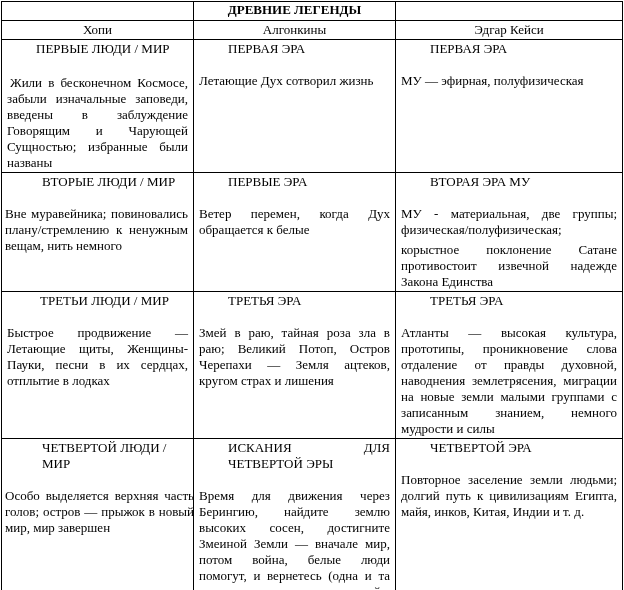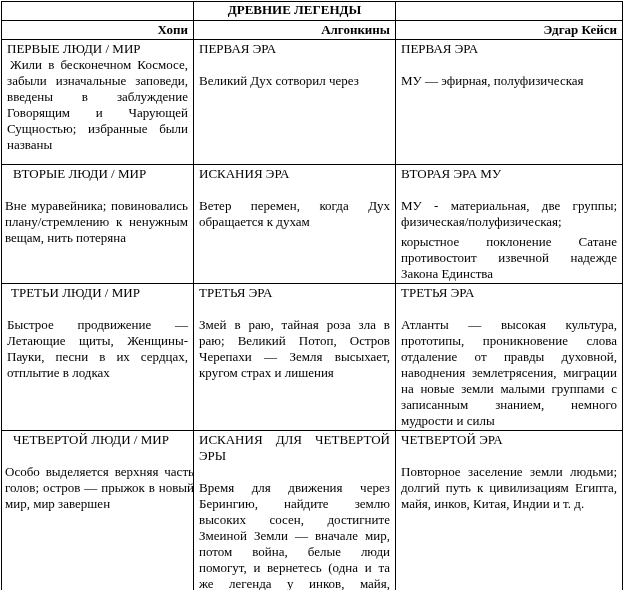--- a/index.html
+++ b/index.html
@@ -32,27 +32,28 @@
     }
     table.legends tr.title-row td {
       height: 15px;
       font-weight: bold;
       text-align: center;
       padding-top: 0;
       padding-bottom: 2px;
     }
     table.legends tr.header-row th {
       height: 16px;
-      font-weight: bold;
-      text-align: right;
+      font-weight: normal;
+      text-align: center;
       padding-top: 1px;
     }
     .cell-title {
       display: block;
       text-align: left;
+      margin-left: 29px;
     }
     .cell-body {
       display: block;
       text-align: justify;
       margin-top: 16px;
     }
     tr.row-1 td { height: 122px; }
     tr.row-2 td { height: 107px; }
     tr.row-3 td { height: 140px; }
     tr.row-4 td { height: 169px; }
@@ -75,56 +76,56 @@
   </tr>
   <tr class="header-row">
     <th>Хопи</th>
     <th>Алгонкины</th>
     <th>Эдгар Кейси</th>
   </tr>
 
   <tr class="row-1">
     <td>
       <span class="cell-title">ПЕРВЫЕ ЛЮДИ / МИР</span>
-      <span class="cell-body" style="margin-top:0;text-indent:3px">Жили в бесконечном Космосе, забыли изначальные заповеди, введены в заблуждение Говорящим и Чарующей Сущностью; избранные были названы</span>
+      <span class="cell-body" style="margin-top:18px;text-indent:3px">Жили в бесконечном Космосе, забыли изначальные заповеди, введены в заблуждение Говорящим и Чарующей Сущностью; избранные были названы</span>
     </td>
     <td>
       <span class="cell-title">ПЕРВАЯ ЭРА</span>
-      <span class="cell-body">Великий Дух сотворил через</span>
+      <span class="cell-body">Летающие Дух сотворил жизнь</span>
     </td>
     <td>
       <span class="cell-title">ПЕРВАЯ ЭРА</span>
       <span class="cell-body">МУ — эфирная, полуфизическая</span>
     </td>
   </tr>
 
   <tr class="row-2">
     <td class="no-left-pad">
       <span class="cell-title" style="padding-left:8px">ВТОРЫЕ ЛЮДИ / МИР</span>
-      <span class="cell-body">Вне муравейника; повиновались плану/стремлению к ненужным вещам, нить потеряна</span>
+      <span class="cell-body">Вне муравейника; повиновались плану/стремлению к ненужным вещам, нить немного</span>
     </td>
     <td>
-      <span class="cell-title">ИСКАНИЯ ЭРА</span>
-      <span class="cell-body">Ветер перемен, когда Дух обращается к духам</span>
+      <span class="cell-title">ПЕРВЫЕ ЭРА</span>
+      <span class="cell-body">Ветер перемен, когда Дух обращается к белые</span>
     </td>
     <td>
       <span class="cell-title">ВТОРАЯ ЭРА МУ</span>
       <span class="cell-body">МУ - материальная, две группы; физическая/полуфизическая;</span>
       <span class="cell-body" style="margin-top:4px">корыстное поклонение Сатане противостоит извечной надежде Закона Единства</span>
     </td>
   </tr>
 
   <tr class="row-3">
     <td>
       <span class="cell-title" style="padding-left:4px">ТРЕТЬИ ЛЮДИ / МИР</span>
       <span class="cell-body">Быстрое продвижение — Летающие щиты, Женщины-Пауки, песни в их сердцах, отплытие в лодках</span>
     </td>
     <td>
       <span class="cell-title">ТРЕТЬЯ ЭРА</span>
-      <span class="cell-body">Змей в раю, тайная роза зла в раю; Великий Потоп, Остров Черепахи — Земля высыхает, кругом страх и лишения</span>
+      <span class="cell-body">Змей в раю, тайная роза зла в раю; Великий Потоп, Остров Черепахи — Земля ацтеков, кругом страх и лишения</span>
     </td>
     <td>
       <span class="cell-title">ТРЕТЬЯ ЭРА</span>
       <span class="cell-body">Атланты — высокая культура, прототипы, проникновение слова отдаление от правды духовной, наводнения землетрясения, миграции на новые земли малыми группами с записанным знанием, немного мудрости и силы</span>
     </td>
   </tr>
 
   <tr class="row-4">
     <td class="no-left-pad">
       <span class="cell-title" style="padding-left:8px">ЧЕТВЕРТОЙ ЛЮДИ / МИР</span>

